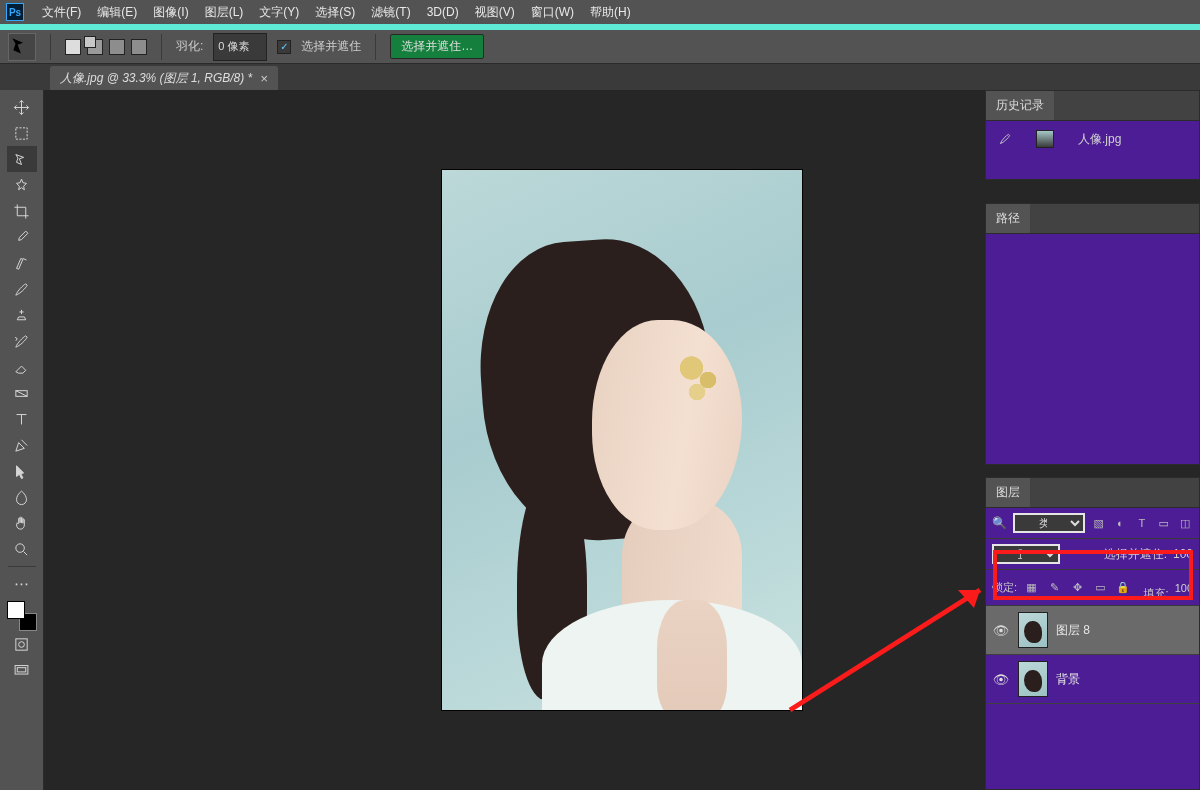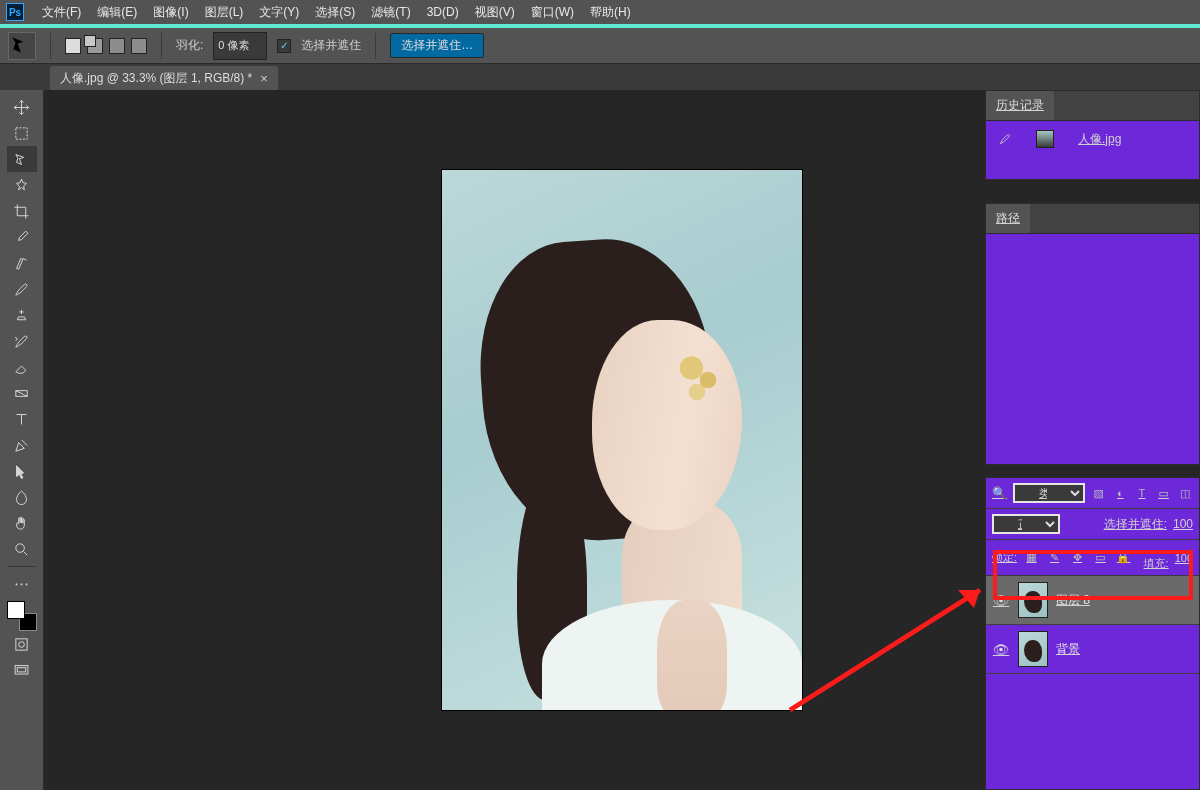--- a/index.html
+++ b/index.html
@@ -32,21 +32,21 @@
     display:flex;align-items:center;justify-content:center;
     font-weight:bold;font-size:10px;
     margin-right:10px;
   }
   .menu-item { padding: 3px 8px; cursor:pointer; white-space:nowrap; }
 
   
   .optionsbar {
     height: 40px;
     background: #535353;
-    border-top:4px solid #5eead4;
+    border-top:6px solid #5eead4;
     border-bottom:1px solid #2a2a2a;
     display:flex;
     align-items:center;
     padding: 0 8px;
     gap:10px;
     color:#ddd;
     font-size:12px;
   }
   .tool-indicator {
     width:28px;height:28px;
@@ -65,39 +65,39 @@
     background:#3a3a3a;border:1px solid #222;color:#ddd;
     padding:0 4px;font-size:11px;
   }
   .opt-check{
     width:14px;height:14px;background:#3a3a3a;border:1px solid #222;
     display:inline-flex;align-items:center;justify-content:center;
     font-size:10px;color:#6cf;
   }
   .opt-btn{
     padding:3px 10px;
-    background:#0369a1;border:1px solid #272727;color:#ddd;
+    background:#15803d;border:1px solid #272727;color:#ddd;
     border-radius:2px;cursor:pointer;font-size:12px;
   }
 
   
   .doctabs {
     height:26px;
     background:#3a3a3a;
     display:flex;align-items:flex-end;
     padding-left:50px;
   }
   .doctab{
     height:24px;
     background:#535353;
     color:#ddd;
     padding:0 10px;
     display:flex;align-items:center;gap:8px;
     font-size:12px;
-    border-top-left-radius:3px;border-top-right-radius:3px;
+    border-top-left-radius:3px;border-top-right-radius:3px;font-style:italic;
   }
   .doctab .close-x{color:#ccc;font-size:13px;cursor:pointer;}
 
   
   .main{
     position:absolute;
     top:90px;left:0;right:0;bottom:0;
     display:flex;
   }
   .toolbox{
@@ -147,21 +147,21 @@
   .gold{position:absolute;top:180px;left:233px;width:55px;height:60px;
         background:radial-gradient(circle at 30% 30%,#e0c878 0 20%,transparent 21%),
                    radial-gradient(circle at 60% 50%,#d9be6a 0 18%,transparent 19%),
                    radial-gradient(circle at 40% 70%,#e6cf8a 0 15%,transparent 16%);}
 
   
   .right{
     position:absolute;right:0;top:90px;width:215px;bottom:0;
     display:flex;flex-direction:column;
   }
-  .panel{background:#6d28d9;border:1px solid #2b2b2b;margin-top:0;text-decoration:underline;}
+  .panel{background:#4c1d95;border:1px solid #2b2b2b;margin-top:0;}
   .panel-tabs{display:flex;background:#424242;border-bottom:1px solid #2b2b2b;}
   .panel-tab{padding:6px 10px;font-size:12px;color:#ddd;background:#535353;}
   .panel-body{padding:6px 8px;}
   
   .history{height:58px;}
   .hist-row{display:flex;align-items:center;gap:24px;padding:3px 4px;}
   .hist-thumb{width:18px;height:18px;background:linear-gradient(#a7c7c7,#3a3a3a);border:1px solid #222;}
   .hist-brush{width:14px;height:14px;}
   
   .paths{height:230px;}
@@ -384,20 +384,23 @@
   </div>
 
   <div class="panel" style="margin-top:23px;">
     <div class="panel-tabs">
         <div class="panel-tab">路径</div>
       </div>
     <div class="panel-body paths"></div>
   </div>
 
   <div class="panel layers" style="margin-top:12px;">
+    <div class="panel-tabs">
+        <div class="panel-tab">图层</div>
+      </div>
 
     <div class="layer-top">
       <span style="color:#bbb;">🔍</span>
       <select class="layer-select small">
         <option>类型</option>
       </select>
       <span class="icon-btn">▧</span>
       <span class="icon-btn">◐</span>
       <span class="icon-btn">T</span>
       <span class="icon-btn">▭</span>

